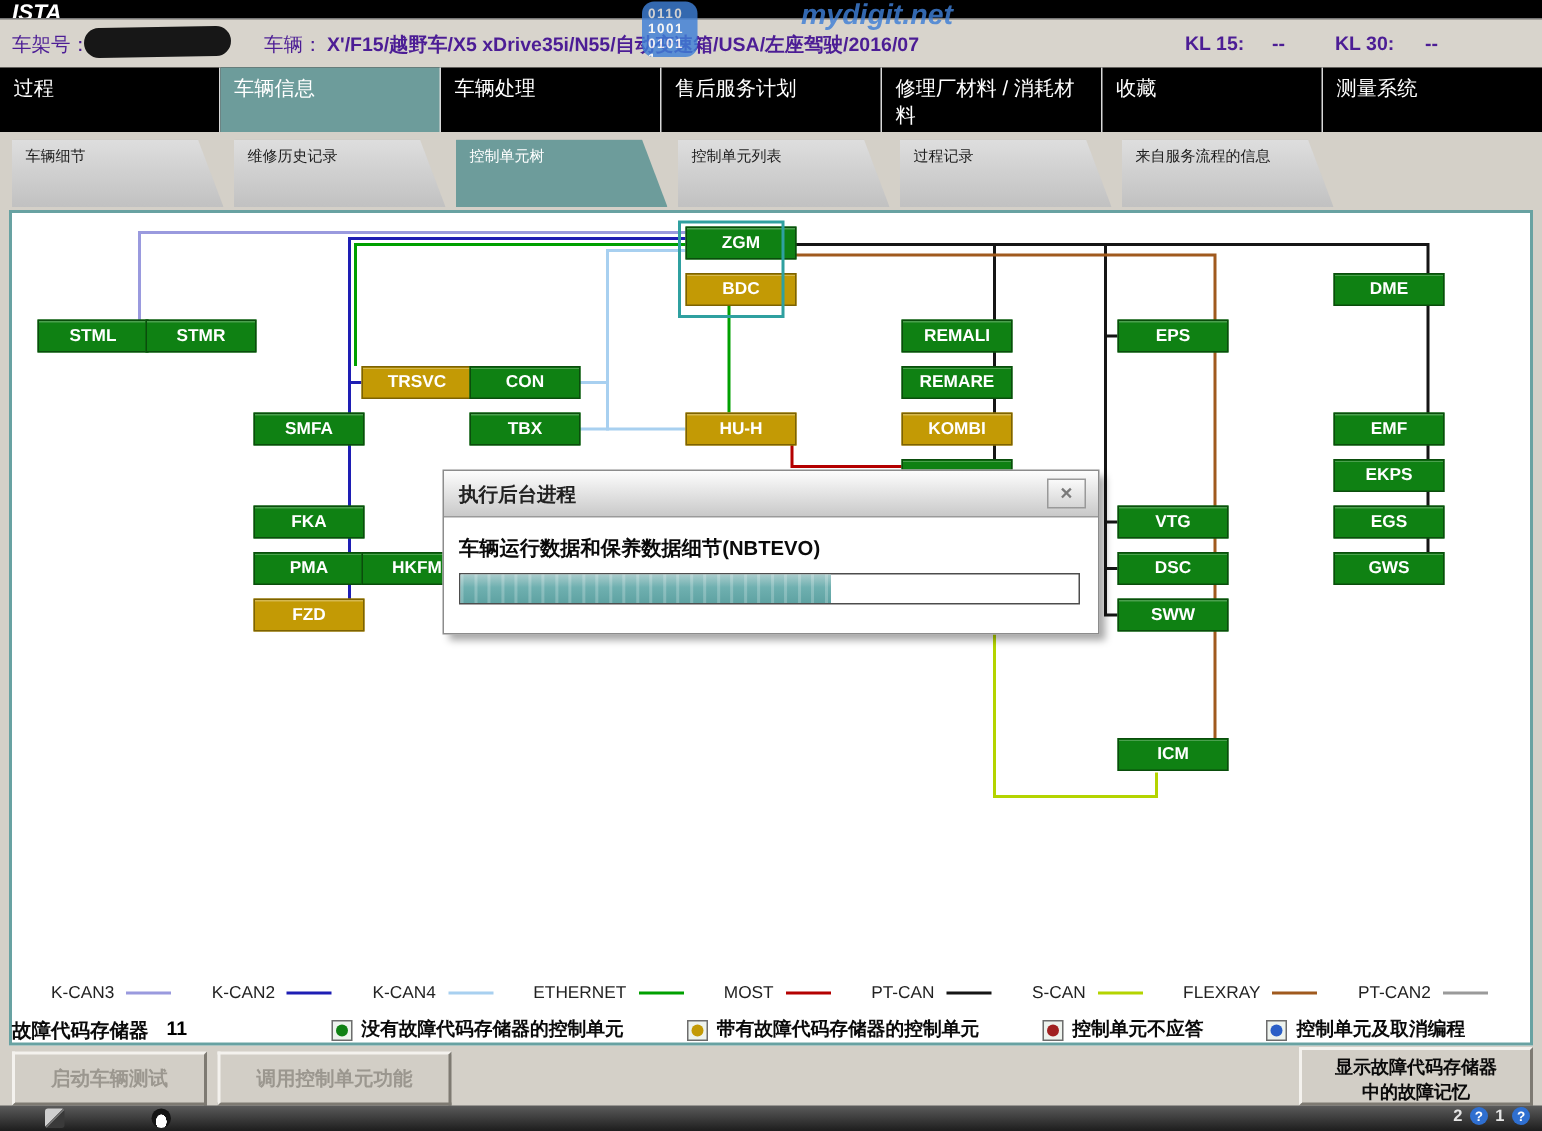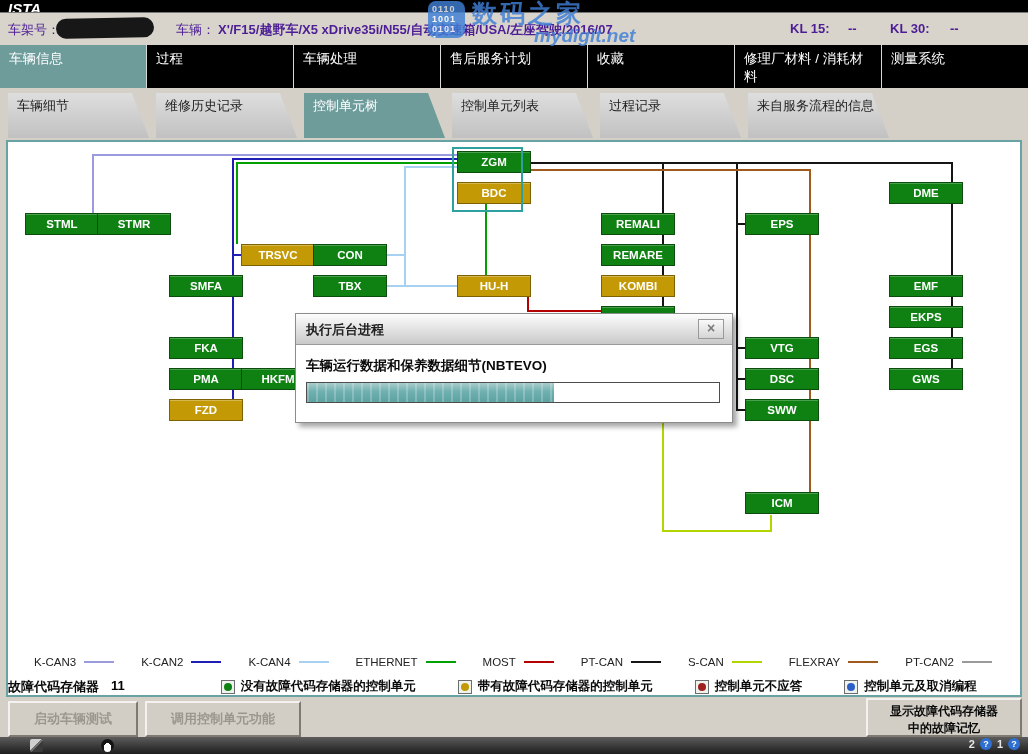--- a/index.html
+++ b/index.html
@@ -16,21 +16,21 @@
   .h-abs{position:absolute;font-size:13px;color:#4c1d95;white-space:nowrap}
   .vin-redaction{position:absolute;left:56px;top:5px;width:98px;height:20px;background:#171717;border-radius:10px;transform:rotate(-1deg)}
   .bold{font-weight:bold}
   
   .maintabs{position:absolute;top:45px;left:0;right:0;height:43px;background:#000;display:flex;z-index:5}
   .maintab{flex:1;color:#fff;font-size:13.5px;line-height:1.3;padding:5px 9px;box-sizing:border-box;border-right:1px solid #d8d8d8;cursor:pointer;overflow:hidden}
   .maintab:last-child{border-right:none}
   .maintab.sel{background:#6d9c9b}
   
   .subtabs{position:absolute;top:93px;left:8px;height:45px;display:flex;gap:7px;z-index:5}
-  .subtab{width:141px;box-sizing:border-box;padding:5px 9px;font-size:13px;line-height:1.3;color:#1d1d1d;
+  .subtab{width:141px;box-sizing:border-box;padding:5px 9px;font-size:10px;line-height:1.3;color:#1d1d1d;
     background:linear-gradient(#dedede,#c1c1c1);
     clip-path:polygon(0 0,calc(100% - 17px) 0,100% 100%,0 100%);
     filter:drop-shadow(0 0 1px #858585);cursor:pointer;overflow:hidden}
   .subtab.sel{background:#6d9c9b;color:#fff}
   
   .content{position:absolute;left:6px;top:140px;width:1016px;height:557px;background:#fff;border:2px solid #68a2a2;box-sizing:border-box;z-index:1}
   #bus-svg{position:absolute;left:0;top:0;z-index:2;pointer-events:none}
   #nodes{position:absolute;inset:0;z-index:3;pointer-events:none}
   .node{position:absolute;width:74px;height:22px;line-height:21px;text-align:center;color:#fff;font-weight:bold;font-size:11.5px;
     border:1px solid;box-sizing:border-box;pointer-events:auto;cursor:pointer}
@@ -101,32 +101,31 @@
   <span class="h-abs bold" style="left:218px;top:8px">X'/F15/越野车/X5 xDrive35i/N55/自动变速箱/USA/左座驾驶/2016/07</span>
   <span class="h-abs bold" style="left:790px;top:8px">KL 15:</span>
   <span class="h-abs bold" style="left:848px;top:8px">--</span>
   <span class="h-abs bold" style="left:890px;top:8px">KL 30:</span>
   <span class="h-abs bold" style="left:950px;top:8px">--</span>
 </div>
 
 <div class="watermark">
   <span class="wm-logo">0110 1001 0101 1</span>
   <span class="wm-text">
-    <span class="wm-name" style="display:block">数码之家</span>
     <span class="wm-site" style="display:block">mydigit.net</span>
   </span>
 </div>
 
 <div class="maintabs" id="main-tabs">
+    <div class="maintab">过程</div>
     <div class="maintab sel">车辆信息</div>
-    <div class="maintab">过程</div>
     <div class="maintab">车辆处理</div>
     <div class="maintab">售后服务计划</div>
+    <div class="maintab">修理厂材料 / 消耗材料</div>
     <div class="maintab">收藏</div>
-    <div class="maintab">修理厂材料 / 消耗材料</div>
     <div class="maintab">测量系统</div>
   </div>
 <div class="subtabs" id="sub-tabs">
     <div class="subtab">车辆细节</div>
     <div class="subtab">维修历史记录</div>
     <div class="subtab sel">控制单元树</div>
     <div class="subtab">控制单元列表</div>
     <div class="subtab">过程记录</div>
     <div class="subtab">来自服务流程的信息</div>
   </div>

